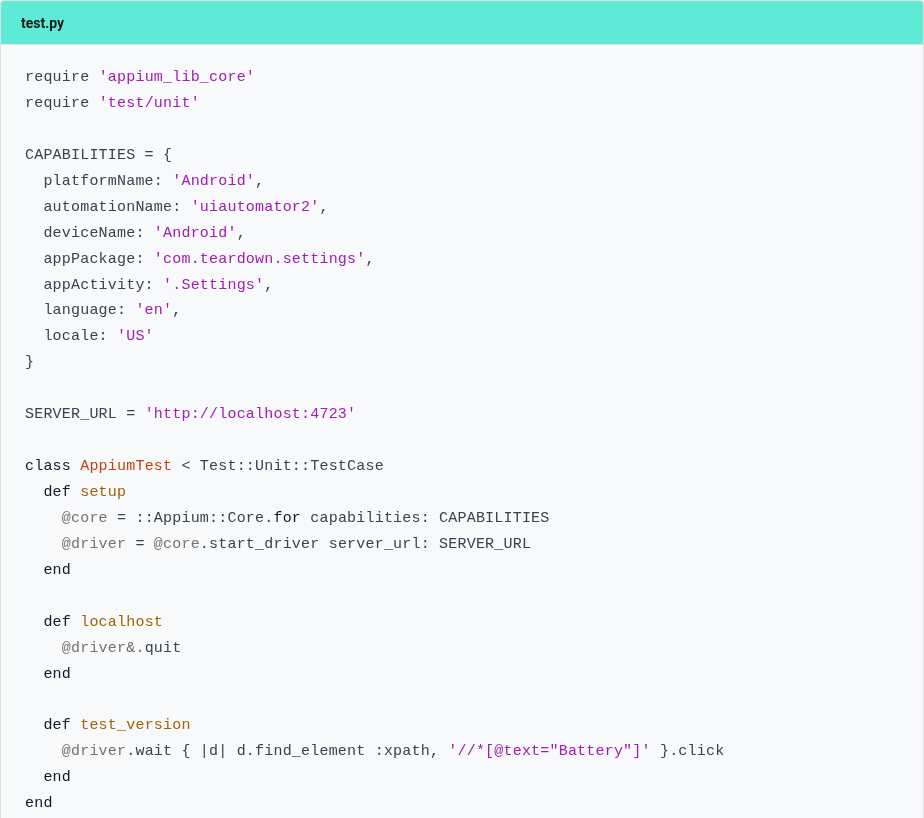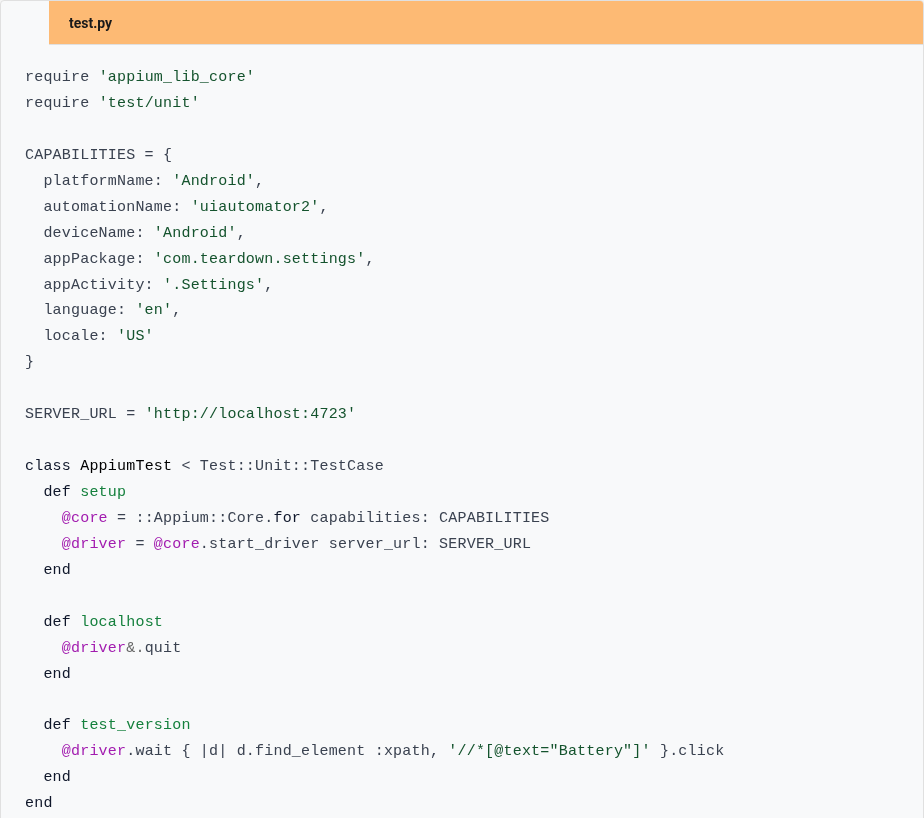--- a/index.html
+++ b/index.html
@@ -15,42 +15,41 @@
     }
     .container {
       background: #f8f9fa;
       border: 1px solid #e0e0e0;
       border-radius: 4px;
       overflow: hidden;
     }
     .header {
       padding: 12px 20px;
       border-bottom: 1px solid #e0e0e0;
-      background: #fdba74;
-      margin-left: 48px;
+      background: #5eead4;
     }
     .filename {
       font-weight: 700;
       font-size: 14px;
       color: #1a1a1a;
     }
     .code-area {
       padding: 20px 24px;
       font-family: "SFMono-Regular", Consolas, "Liberation Mono", Menlo, monospace;
       font-size: 15px;
       line-height: 1.73;
       color: #3a4250;
       white-space: pre;
       letter-spacing: 0.2px;
     }
-    .tok-str { color: #14532d; }
+    .tok-str { color: #a21caf; }
     .tok-kw  { color: #0f172a; }
-    .tok-def { color: #15803d; }
-    .tok-at  { color: #a21caf; }
-    .tok-cls { color: #000000; }
+    .tok-def { color: #a16207; }
+    .tok-at  { color: #737373; }
+    .tok-cls { color: #c2410c; }
     .tok-op  { color: #666; }
   </style>
 </head>
 <body>
 
 <div class="container">
   <div class="header">
     <span class="filename">test.py</span>
   </div>
   <div class="code-area" id="code-area">require <span class="tok-str">'appium_lib_core'</span>

